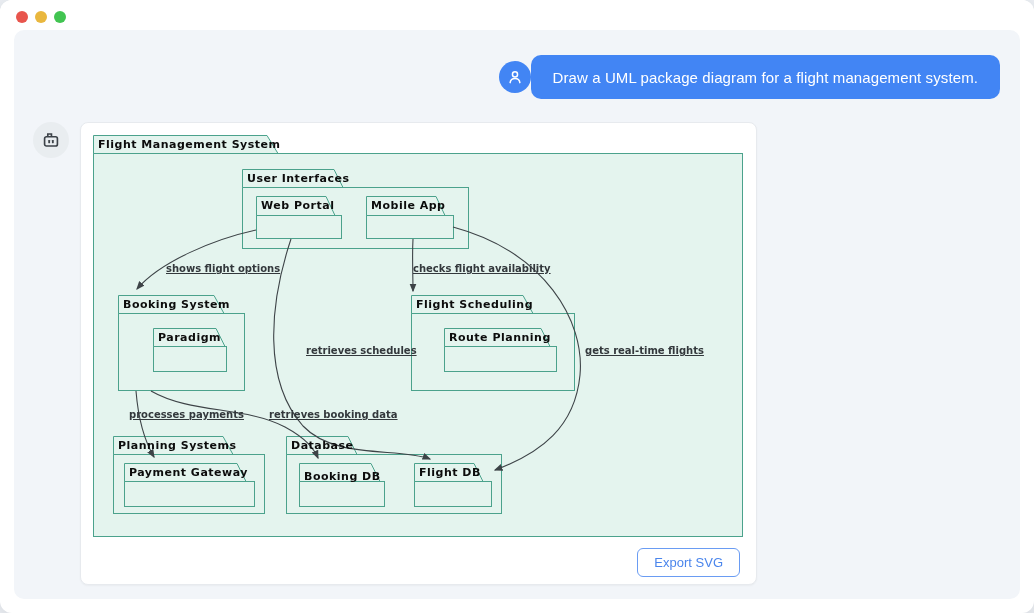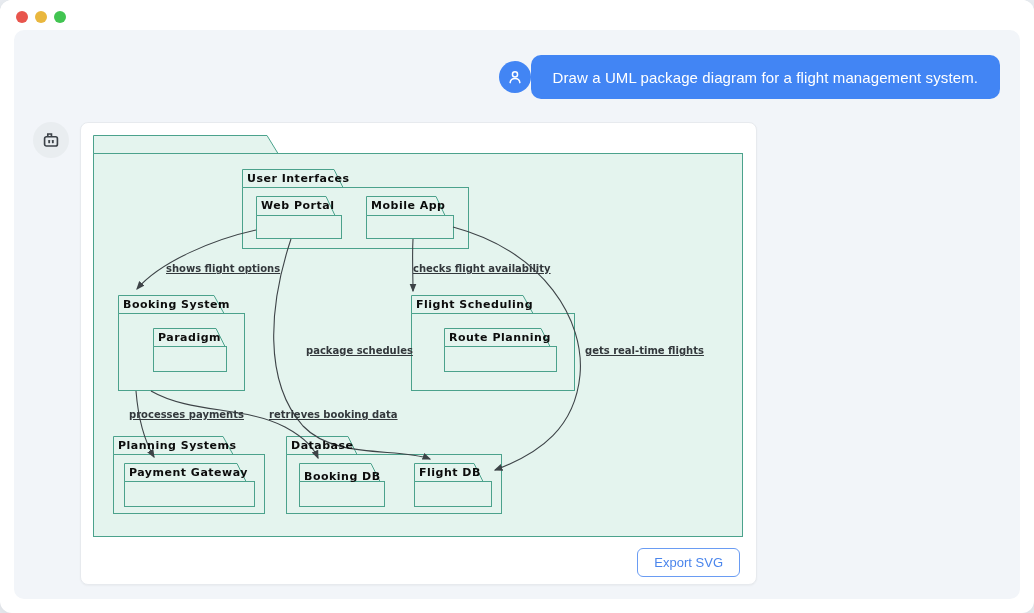--- a/index.html
+++ b/index.html
@@ -143,36 +143,37 @@
           <g fill="none" stroke="#3d4347" stroke-width="1.1">
             <path d="M163,95 C122,104 68,126 44,154" marker-end="url(#arr)"></path>
             <path d="M320,104 C319,122 320,140 320,156" marker-end="url(#arr)"></path>
             <path d="M198,104 C176,170 170,246 210,291 C242,325 306,312 337,324" marker-end="url(#arr)"></path>
             <path d="M360,92 C452,117 492,186 487,240 C482,292 448,318 402,335" marker-end="url(#arr)"></path>
             <path d="M43,256 C45,281 51,305 61,322" marker-end="url(#arr)"></path>
             <path d="M58,256 C98,279 152,271 192,292 C214,304 221,314 225,323" marker-end="url(#arr)"></path>
           </g>
         </svg>
 
+        <div class="pkg-label" style="left:5px; top:2px;">Flight Management System</div>
         <div class="pkg-label" style="left:154px; top:36px;">User Interfaces</div>
         <div class="pkg-label" style="left:168px; top:63px;">Web Portal</div>
         <div class="pkg-label" style="left:278px; top:63px;">Mobile App</div>
         <div class="pkg-label" style="left:30px; top:162px;">Booking System</div>
         <div class="pkg-label" style="left:65px; top:195px;">Paradigm</div>
         <div class="pkg-label" style="left:323px; top:162px;">Flight Scheduling</div>
         <div class="pkg-label" style="left:356px; top:195px;">Route Planning</div>
         <div class="pkg-label" style="left:25px; top:303px;">Planning Systems</div>
         <div class="pkg-label" style="left:36px; top:330px;">Payment Gateway</div>
         <div class="pkg-label" style="left:198px; top:303px;">Database</div>
         <div class="pkg-label" style="left:211px; top:334px;text-align:right;">Booking DB</div>
         <div class="pkg-label" style="left:326px; top:330px;">Flight DB</div>
 
         <div class="edge-label" style="left:73px; top:127px;">shows flight options</div>
         <div class="edge-label" style="left:320px; top:127px;">checks flight availability</div>
-        <div class="edge-label" style="left:213px; top:209px;">package schedules</div>
+        <div class="edge-label" style="left:213px; top:209px;">retrieves schedules</div>
         <div class="edge-label" style="left:492px; top:209px;">gets real-time flights</div>
         <div class="edge-label" style="left:36px; top:273px;">processes payments</div>
         <div class="edge-label" style="left:176px; top:273px;">retrieves booking data</div>
       </div>
 
       <div class="actions">
         <button class="btn">Export SVG</button>
       </div>
     </div>
 

